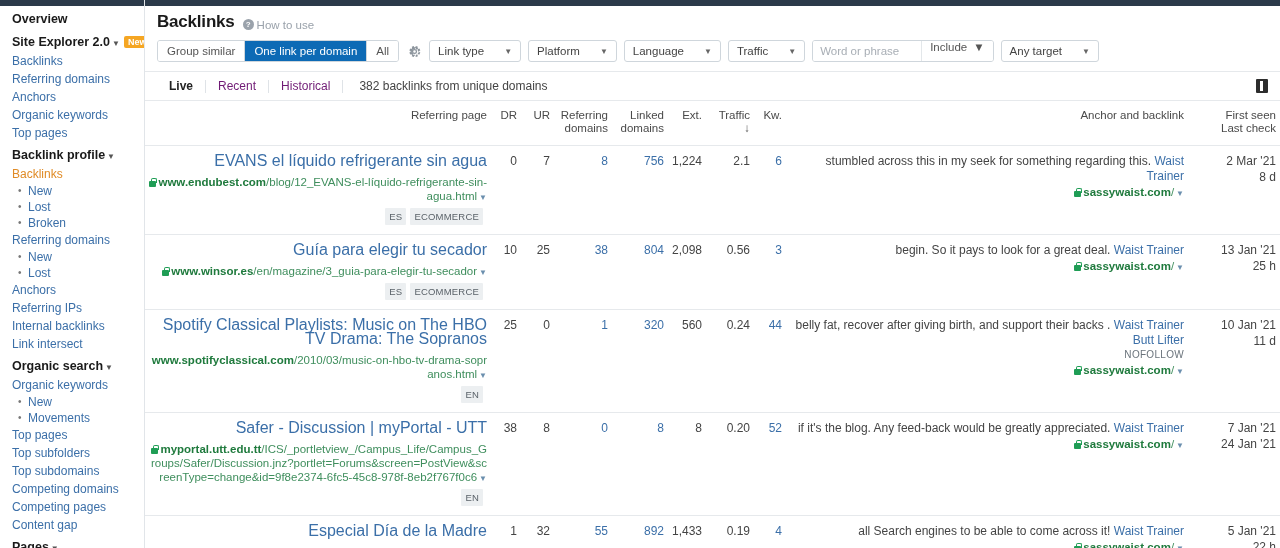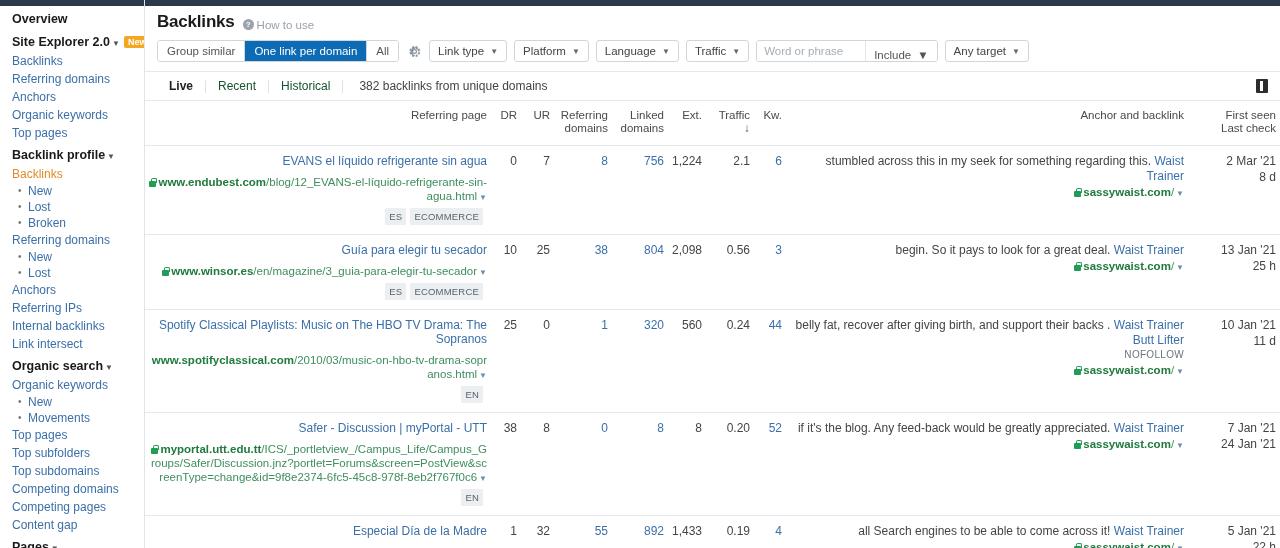--- a/index.html
+++ b/index.html
@@ -165,21 +165,21 @@
   .drop {
     height: 22px;
     border: 1px solid #cfd6dc;
     border-radius: 3px;
     background: #fff;
     font-size: 11.5px;
     color: #444;
     padding: 0 8px;
     display: flex;
     align-items: center;
-    gap: 6px;
+    gap: 20px;
     cursor: pointer;
     white-space: nowrap;
   }
   .drop .caret { font-size: 8px; color: #666; }
   .search-group {
     display: flex;
     height: 22px;
     border: 1px solid #cfd6dc;
     border-radius: 3px;
     overflow: hidden;
@@ -190,39 +190,39 @@
     width: 108px;
     padding: 0 7px;
     font-size: 11.5px;
     color: #444;
     font-family: "Liberation Sans", sans-serif;
   }
   .search-group input::placeholder { color: #a8aeb5; }
   .search-group .inc {
     border-left: 1px solid #e3e7ea;
     padding: 0 8px;
-    display: flex; align-items: flex-end; gap: 6px;
+    display: flex; align-items: flex-start; gap: 6px;
     font-size: 11.5px;
     color: #555;
     background: #fff;
     cursor: pointer;
     white-space: nowrap;
   }
 
   
   .tabs-row {
     display: flex;
     align-items: center;
     padding: 7px 12px 7px 12px;
     border-bottom: 1px solid #e6e9ec;
     gap: 0;
   }
   .tab {
     font-size: 12px;
-    color: #14532d;
+    color: #701a75;
     padding: 0 12px;
     cursor: pointer;
     border-right: 1px solid #dfe3e7;
     line-height: 13px;
     white-space: nowrap;
   }
   .tab:first-child { padding-left: 12px; }
   .tab.active { color: #222; font-weight: bold; }
   .tab:last-of-type { border-right: none; }
   .count-text {
@@ -282,21 +282,21 @@
     color: #444;
     text-align: right;
     line-height: 15px;
   }
   td.c-page { text-align: left; padding-left: 12px; }
   td.c-anchor { text-align: left; padding-left: 12px; }
   td.c-seen { text-align: left; padding-left: 6px; color: #444; }
 
   .row-title {
     color: #3b6fa8;
-    font-size: 12px;
+    font-size: 16px;
     display: block;
     line-height: 14px;
     cursor: pointer;
     word-break: break-word;
   }
   .row-url {
     color: #2e8b4f;
     font-size: 11.5px;
     line-height: 14px;
     word-break: break-all;

